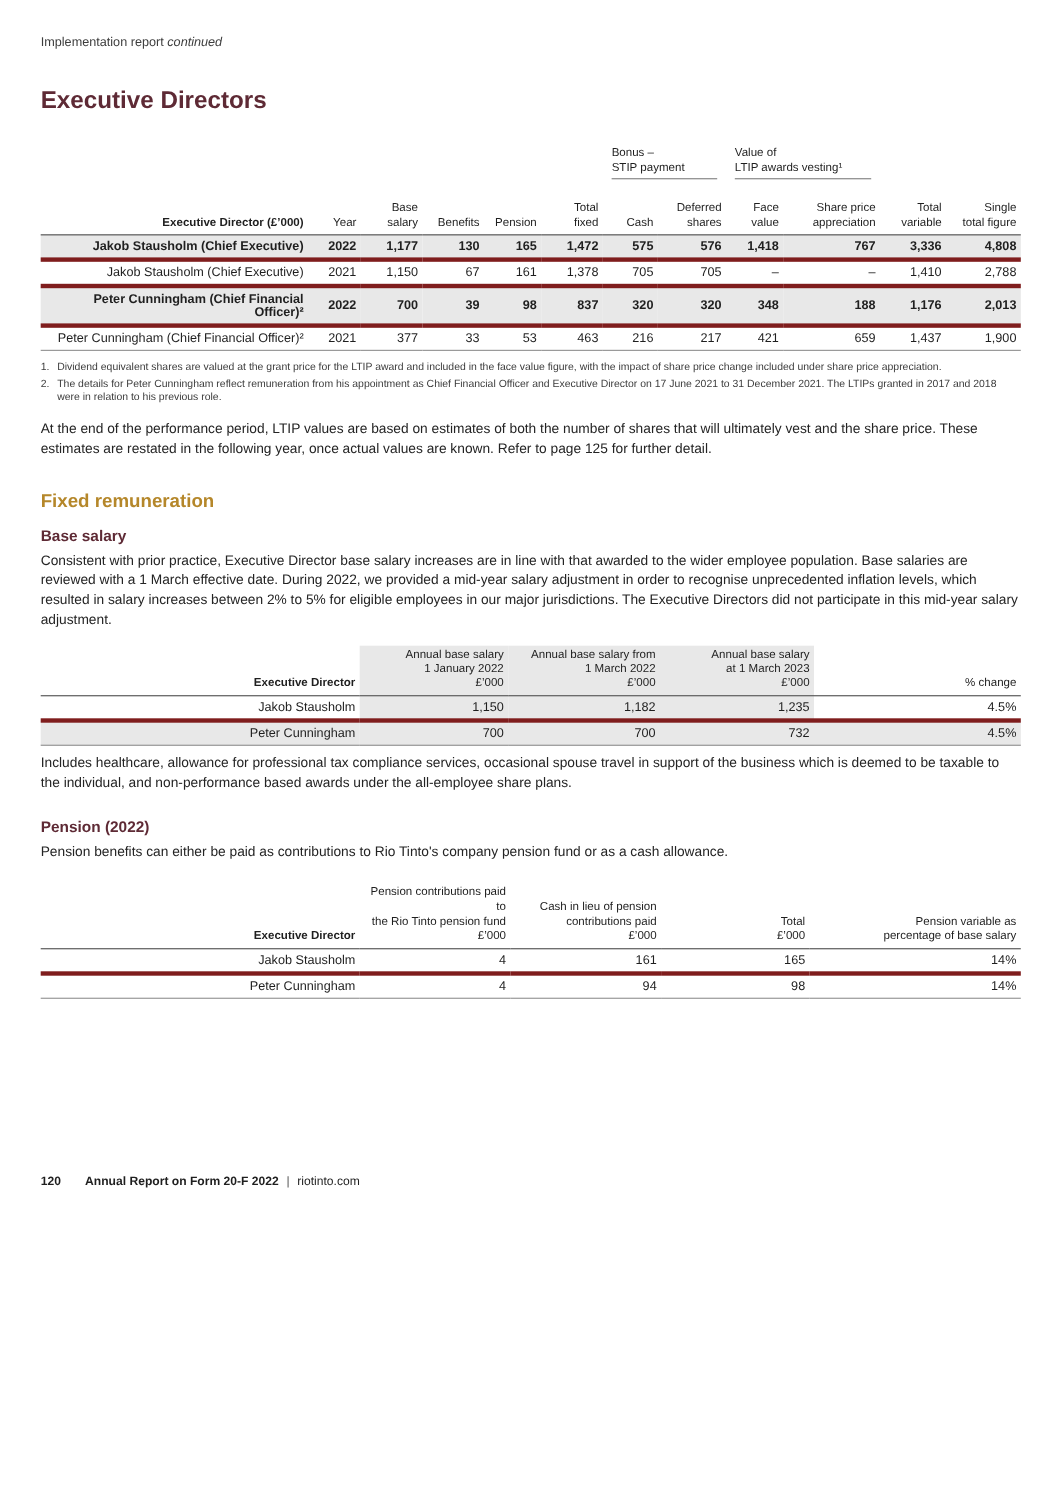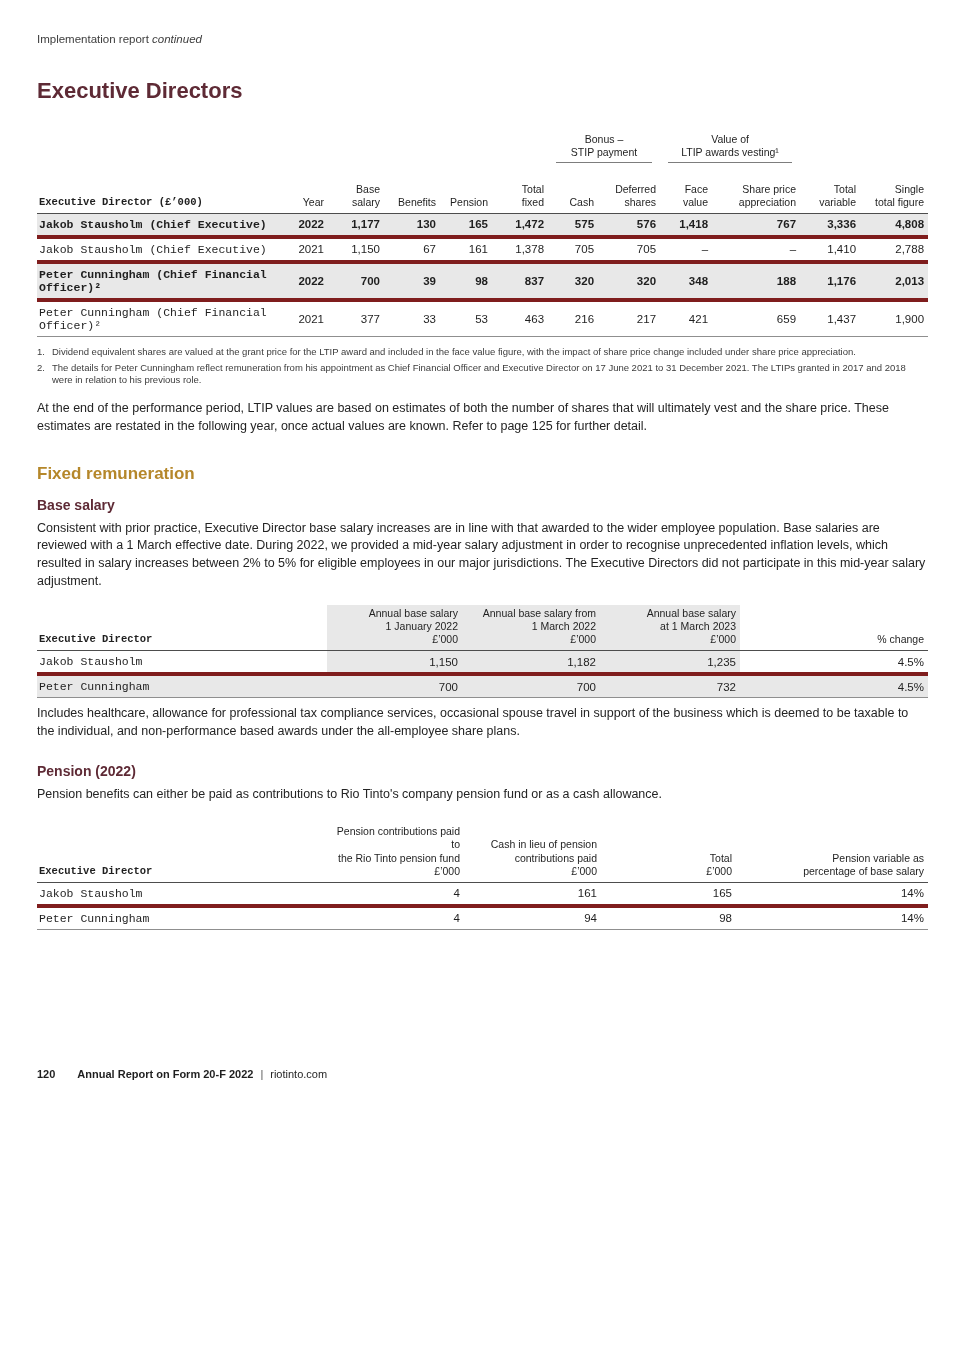--- a/index.html
+++ b/index.html
@@ -22,31 +22,31 @@
   p.body { margin-top:7px; font-size:12.5px; line-height:1.42; color:#242424; }
   p.standalone { margin-top:13px; }
 
   table.t { width:891px; border-collapse:collapse; table-layout:fixed; margin-top:14px; }
   table.t th {
     font-weight:normal; font-size:10.5px; line-height:1.25;
     vertical-align:bottom; text-align:right;
     padding:2px 4px 4px 4px; white-space:pre-line; color:#1f1f1f;
   }
   table.t td { font-size:11.5px; text-align:right; padding:4px 4px; }
-  table.t th.name, table.t td.name { text-align:left; padding-left:2px;font-family:Liberation Mono, monospace; }
+  table.t th.name, table.t td.name { text-align:right; padding-left:2px; }
   table.t th.name { font-weight:bold; }
   table.t tr.head-row th { border-bottom:1px solid #4d4d4d; }
   table.t tbody tr { border-bottom:4px solid #7f1d1d; }
   table.t tbody tr:last-child { border-bottom:1px solid #8f8f8f; }
   table.t tr.hl { background:#e8e8e8; }
   table.t tr.strong td { font-weight:bold; }
   th.group { vertical-align:bottom; padding:0 0 3px 0; }
   .group-inner {
     border-bottom:1px solid #7d7d7d; margin:0 4px; padding-bottom:3px;
-    text-align:center; white-space:pre-line; font-size:10.5px; line-height:1.25;
+    text-align:left; white-space:pre-line; font-size:10.5px; line-height:1.25;
   }
   col.shade { background:#e8e8e8; }
 
   .footnotes { margin-top:9px; width:891px; }
   .footnote { display:flex; margin-top:3px; font-size:9.5px; line-height:1.35; color:#3c3c3c; }
   .fn-marker { width:15px; flex:0 0 15px; }
   .fn-text { flex:1; }
 
   .page-footer {
     position:absolute; left:37px; bottom:22px;

